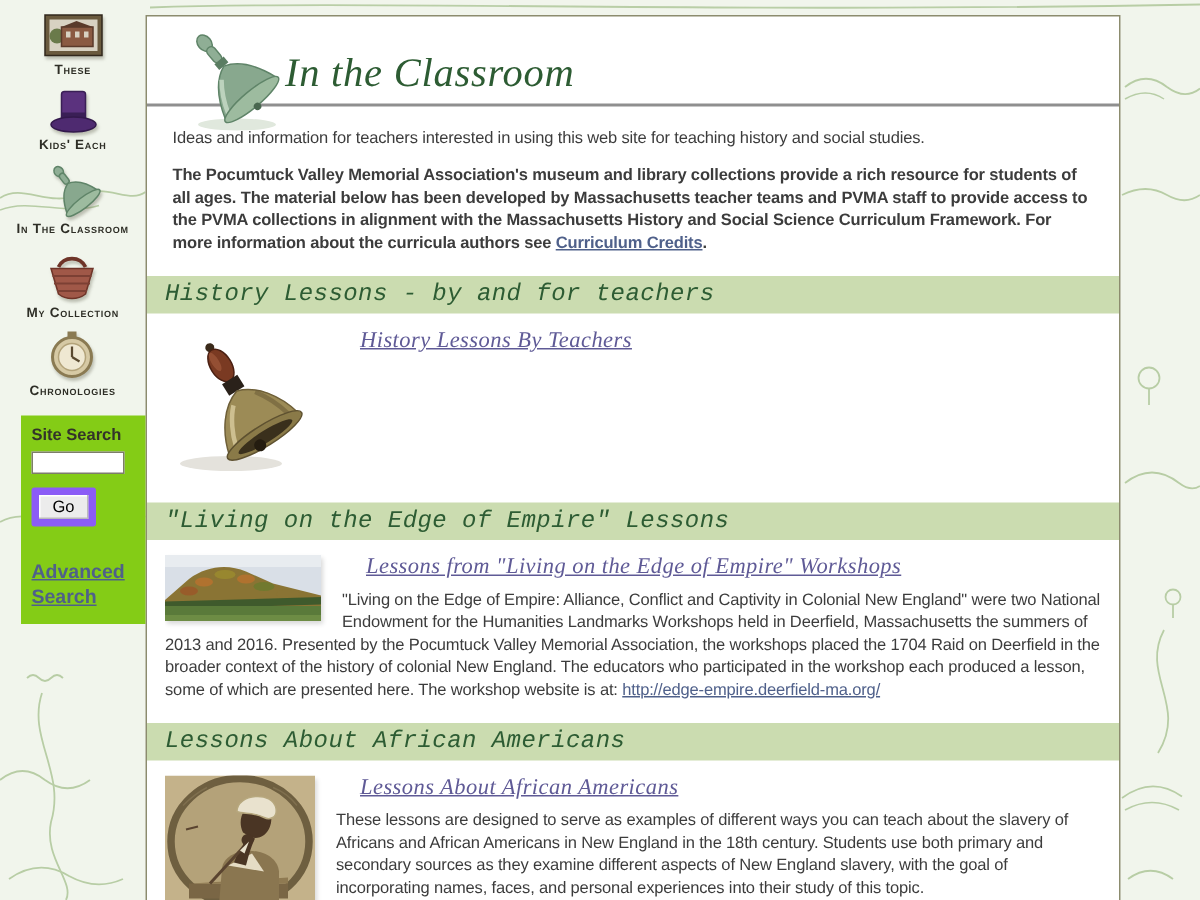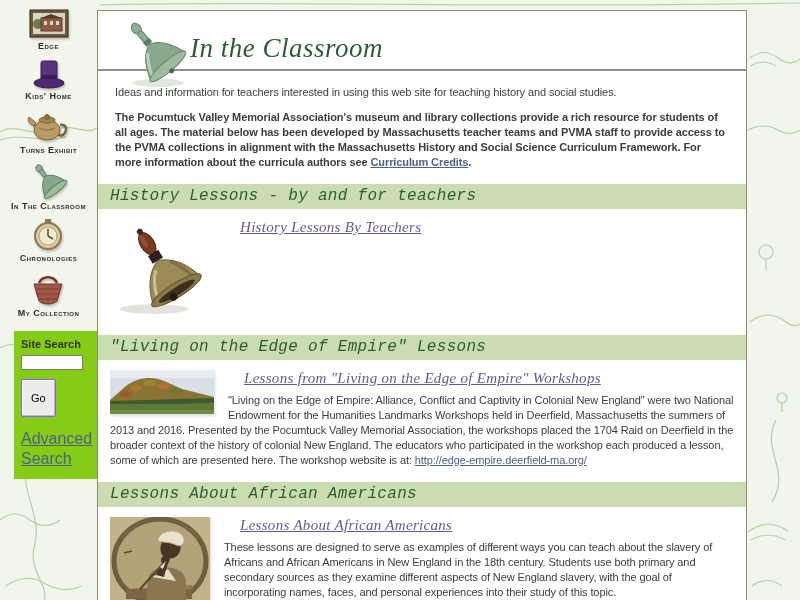--- a/index.html
+++ b/index.html
@@ -22,24 +22,24 @@
     font-size:9px;font-weight:bold;font-variant:small-caps;letter-spacing:.5px;
     color:#2e2e26;text-align:center;line-height:1.1;margin-top:2px;max-width:84px;
   }
   .search-panel{
     margin-top:6px;align-self:flex-end;width:70px;background:#84cc16;
     padding:7px 6px 10px 7px;box-sizing:content-box;
   }
   .search-title{font-size:11px;font-weight:bold;color:#33332a;margin-bottom:5px;}
   .search-input{width:62px;height:15px;border:1px solid #7d7d6a;background:#fff;font-size:10px;padding:1px 2px;box-sizing:border-box;display:block;}
   .go-btn{
-    margin-top:9px;font-size:11px;padding:12px 9px;background:#ececec;
-    border:1px solid #8b5cf6;border-radius:2px;box-shadow:inset -1px -1px 0 #bbb,inset 1px 1px 0 #fff;cursor:pointer;
-  }
-  .adv-link{display:block;margin-top:12px;font-size:16px;color:#4f608a;text-decoration:underline;line-height:1.25;width:52px;cursor:pointer;}
+    margin-top:9px;font-size:11px;padding:2px 9px;background:#ececec;
+    border:5px solid #8b5cf6;border-radius:2px;box-shadow:inset -1px -1px 0 #bbb,inset 1px 1px 0 #fff;cursor:pointer;
+  }
+  .adv-link{display:block;margin-top:22px;font-size:13px;color:#4f608a;text-decoration:underline;line-height:1.25;width:52px;cursor:pointer;font-weight:bold;}
   
   .content{
     position:absolute;top:10px;left:97px;width:650px;height:600px;z-index:1;
     background:#ffffff;border:1px solid #8c8c6e;box-sizing:border-box;
     padding:0 12px;
   }
   .page-header{position:relative;height:58px;border-bottom:2px solid #8f8f8f;margin:0 -12px;padding:0 12px;}
   .header-bell{position:absolute;left:16px;top:6px;z-index:3;}
   .page-title{
     margin:0;position:absolute;left:92px;top:22px;
@@ -99,76 +99,65 @@
     <svg class="icn" width="40" height="32" viewBox="0 0 40 32">
       <rect x="1" y="2" width="38" height="27" fill="#6a5a3e" stroke="#32281c"></rect>
       <rect x="4" y="5" width="32" height="21" fill="#d8d2c2"></rect>
       <circle cx="9" cy="16" r="5" fill="#6a7a4a"></circle>
       <rect x="12" y="10" width="21" height="13" fill="#8a5a42" stroke="#5a3a2a"></rect>
       <path d="M12,10 L22,6 L33,10 Z" fill="#5a3a2a"></path>
       <rect x="15" y="13" width="3" height="4" fill="#d8d2c2"></rect>
       <rect x="21" y="13" width="3" height="4" fill="#d8d2c2"></rect>
       <rect x="27" y="13" width="3" height="4" fill="#d8d2c2"></rect>
     </svg>
-    <span class="nav-label">Edge</span>
+    <span class="nav-label">These</span>
   </div>
 
   <div class="nav-item">
     <svg class="icn" width="38" height="32" viewBox="0 0 38 32">
       <rect x="11" y="3" width="16" height="20" rx="2" fill="#5b327e" stroke="#3a1f56"></rect>
       <rect x="11" y="17" width="16" height="4" fill="#3a1f56"></rect>
       <ellipse cx="19" cy="25" rx="15" ry="5" fill="#4e2a70" stroke="#33194c"></ellipse>
     </svg>
-    <span class="nav-label">Kids' Home</span>
-  </div>
-
-
-
-  <div class="nav-item">
-    <svg class="icn" width="46" height="36" viewBox="0 0 46 36">
-      <ellipse cx="22" cy="22" rx="13" ry="10" fill="#b89a62" stroke="#7a6238"></ellipse>
-      <path d="M9,18 C4,16 2,12 4,9 C7,12 10,13 11,15 Z" fill="#b89a62" stroke="#7a6238"></path>
-      <path d="M35,17 C41,16 43,21 39,26 C37,28 34,28 34,26" fill="none" stroke="#7a6238" stroke-width="2.5"></path>
-      <ellipse cx="22" cy="12" rx="8" ry="3" fill="#a0854f" stroke="#7a6238"></ellipse>
-      <circle cx="22" cy="9" r="2.5" fill="#8a6f3e" stroke="#7a6238"></circle>
-      <path d="M14,20 q8,4 16,0" fill="none" stroke="#8a6f3e"></path>
-    </svg>
-    <span class="nav-label">Turns Exhibit</span>
-  </div>
+    <span class="nav-label">Kids' Each</span>
+  </div>
+
+
+
 
   <div class="nav-item">
     <svg class="icn" width="40" height="38" viewBox="0 0 40 38">
       <g transform="rotate(-38 20 19)">
         <ellipse cx="20" cy="3" rx="3" ry="3.5" fill="#8fae95" stroke="#5f8468"></ellipse>
         <rect x="18" y="5" width="4" height="8" rx="2" fill="#8fae95" stroke="#5f8468"></rect>
         <path d="M20,13 C13,15 9,23 7,29 L33,29 C31,23 27,15 20,13 Z" fill="#88a88e" stroke="#5f8468"></path>
         <ellipse cx="20" cy="29.5" rx="14" ry="3.5" fill="#9dbb9f" stroke="#5f8468"></ellipse>
       </g>
     </svg>
     <span class="nav-label">In The Classroom</span>
   </div>
 
   <div class="nav-item">
+    <svg class="icn" width="40" height="38" viewBox="0 0 40 38">
+      <path d="M11,14 A10,10 0 0 1 29,14" fill="none" stroke="#6e3428" stroke-width="2.5"></path>
+      <path d="M6,15 L34,15 L29,32 C24,36 16,36 11,32 Z" fill="#a05848" stroke="#6e3428"></path>
+      <path d="M7,20 L33,20 M8,25 L32,25 M10,30 L30,30" stroke="#7c4034" stroke-width="1.2" fill="none"></path>
+    </svg>
+    <span class="nav-label">My Collection</span>
+  </div>
+
+  <div class="nav-item">
     <svg class="icn" width="36" height="34" viewBox="0 0 36 34">
       <rect x="15" y="1" width="6" height="4" fill="#8a7a52"></rect>
       <circle cx="18" cy="18" r="13" fill="#d6c9a4" stroke="#8a7a52" stroke-width="2"></circle>
       <circle cx="18" cy="18" r="9" fill="#efe8d2" stroke="#b3a37a"></circle>
       <path d="M18,18 L18,11" stroke="#5a4a30" stroke-width="1.5"></path>
       <path d="M18,18 L23,21" stroke="#5a4a30" stroke-width="1.5"></path>
     </svg>
     <span class="nav-label">Chronologies</span>
-  </div>
-
-  <div class="nav-item">
-    <svg class="icn" width="40" height="38" viewBox="0 0 40 38">
-      <path d="M11,14 A10,10 0 0 1 29,14" fill="none" stroke="#6e3428" stroke-width="2.5"></path>
-      <path d="M6,15 L34,15 L29,32 C24,36 16,36 11,32 Z" fill="#a05848" stroke="#6e3428"></path>
-      <path d="M7,20 L33,20 M8,25 L32,25 M10,30 L30,30" stroke="#7c4034" stroke-width="1.2" fill="none"></path>
-    </svg>
-    <span class="nav-label">My Collection</span>
   </div>
 
   <div class="search-panel">
     <div class="search-title">Site Search</div>
     <input class="search-input" type="text" value="" style="">
     <button class="go-btn">Go</button>
     <a class="adv-link">Advanced Search</a>
   </div>
 </div>
 

